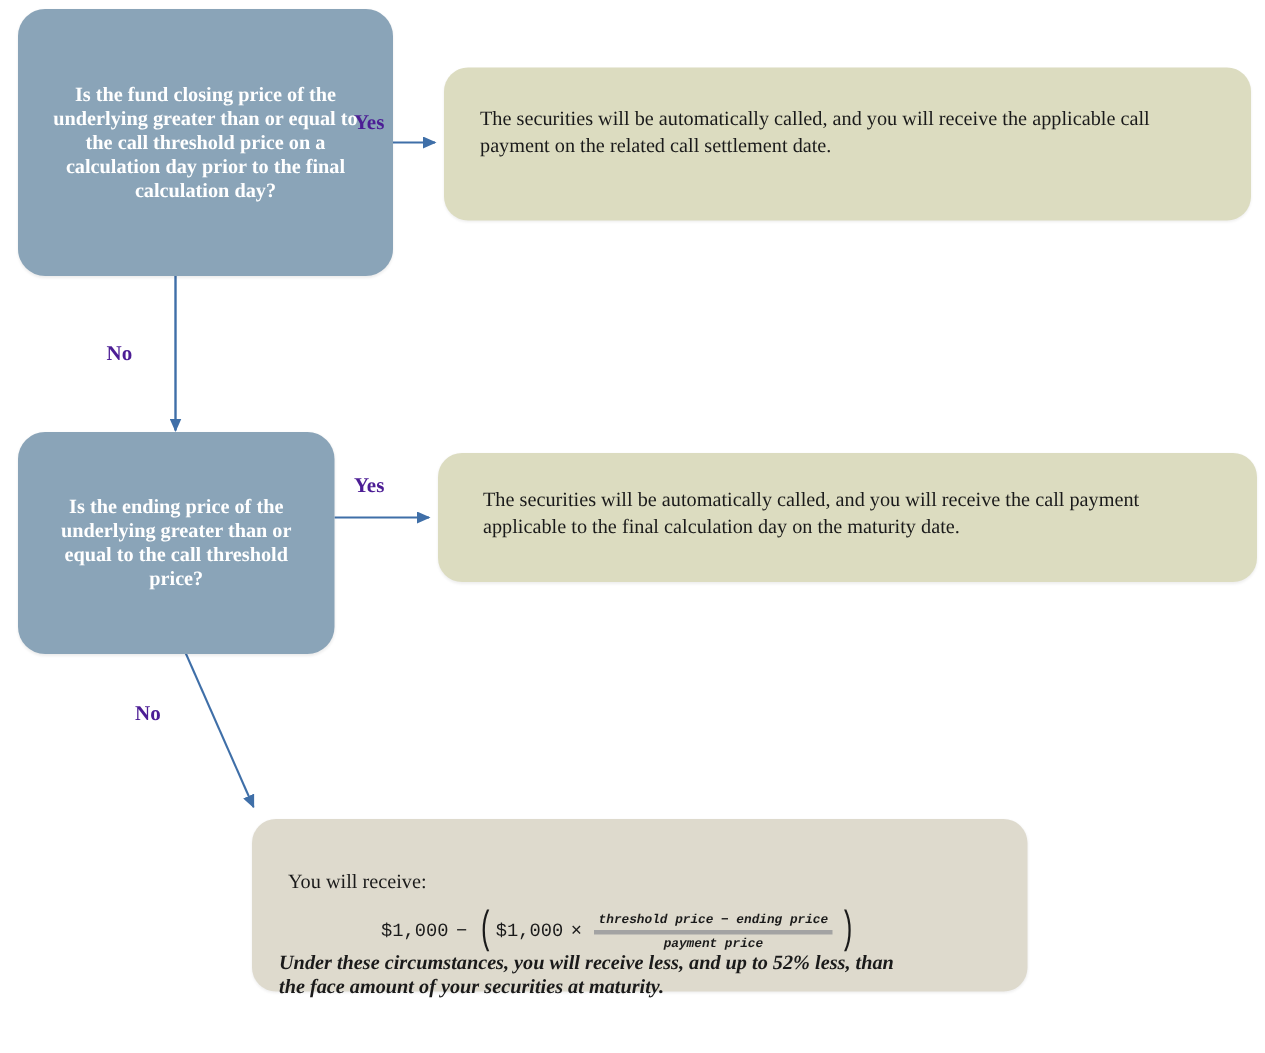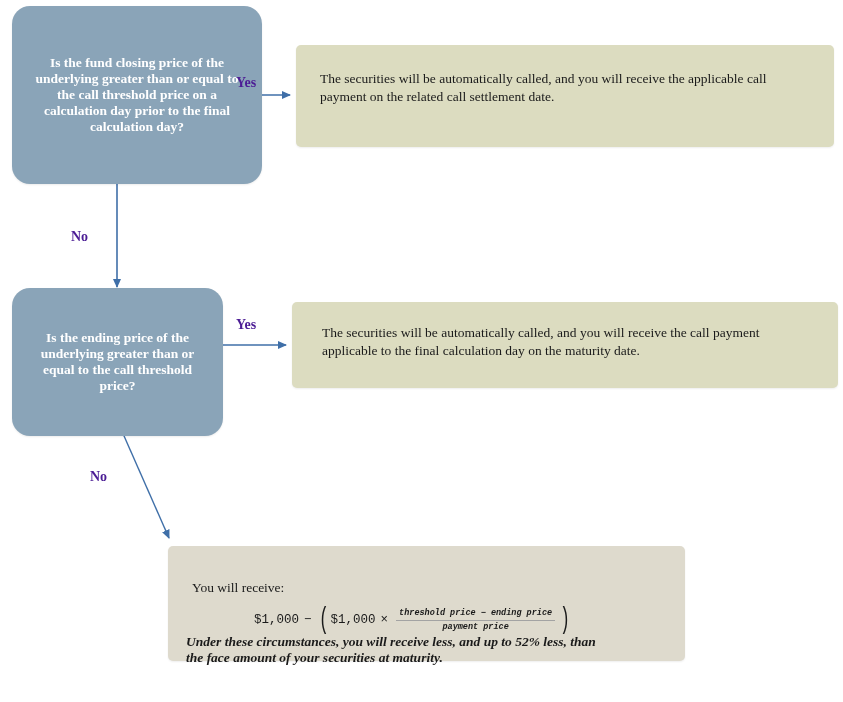--- a/index.html
+++ b/index.html
@@ -35,21 +35,21 @@
     padding: 0 14px;
     box-sizing: border-box;
     box-shadow: 0 1px 2px rgba(0,0,0,0.08);
   }
   .decision .txt { display: block; width: 100%; }
 
   
   .outcome {
     position: absolute;
     background: #dcdcc0;
-    border-radius: 5px;
+    border-radius: 16px;
     color: #1a1a1a;
     font-family: "Liberation Serif", serif;
     font-size: 13.5px;
     line-height: 1.3;
     box-sizing: border-box;
     box-shadow: 0 1px 2px rgba(0,0,0,0.07);
   }
   .outcome.greybox {
     background: #dedacd;
   }
@@ -101,21 +101,21 @@
     flex-direction: column;
     align-items: center;
     vertical-align: middle;
     margin: 0 3px;
     font-style: italic;
     font-weight: bold;
     font-size: 8.5px;
   }
   .frac .num {
     padding: 0 3px 1px 3px;
-    border-bottom: 1px solid #a3a3a3;
+    border-bottom: 3px solid #a3a3a3;
   }
   .frac .den {
     padding: 1px 3px 0 3px;
   }
   .op { margin: 0 5px; }
 
   .emphasis {
     position: absolute;
     font-family: "Liberation Serif", serif;
     font-style: italic;

